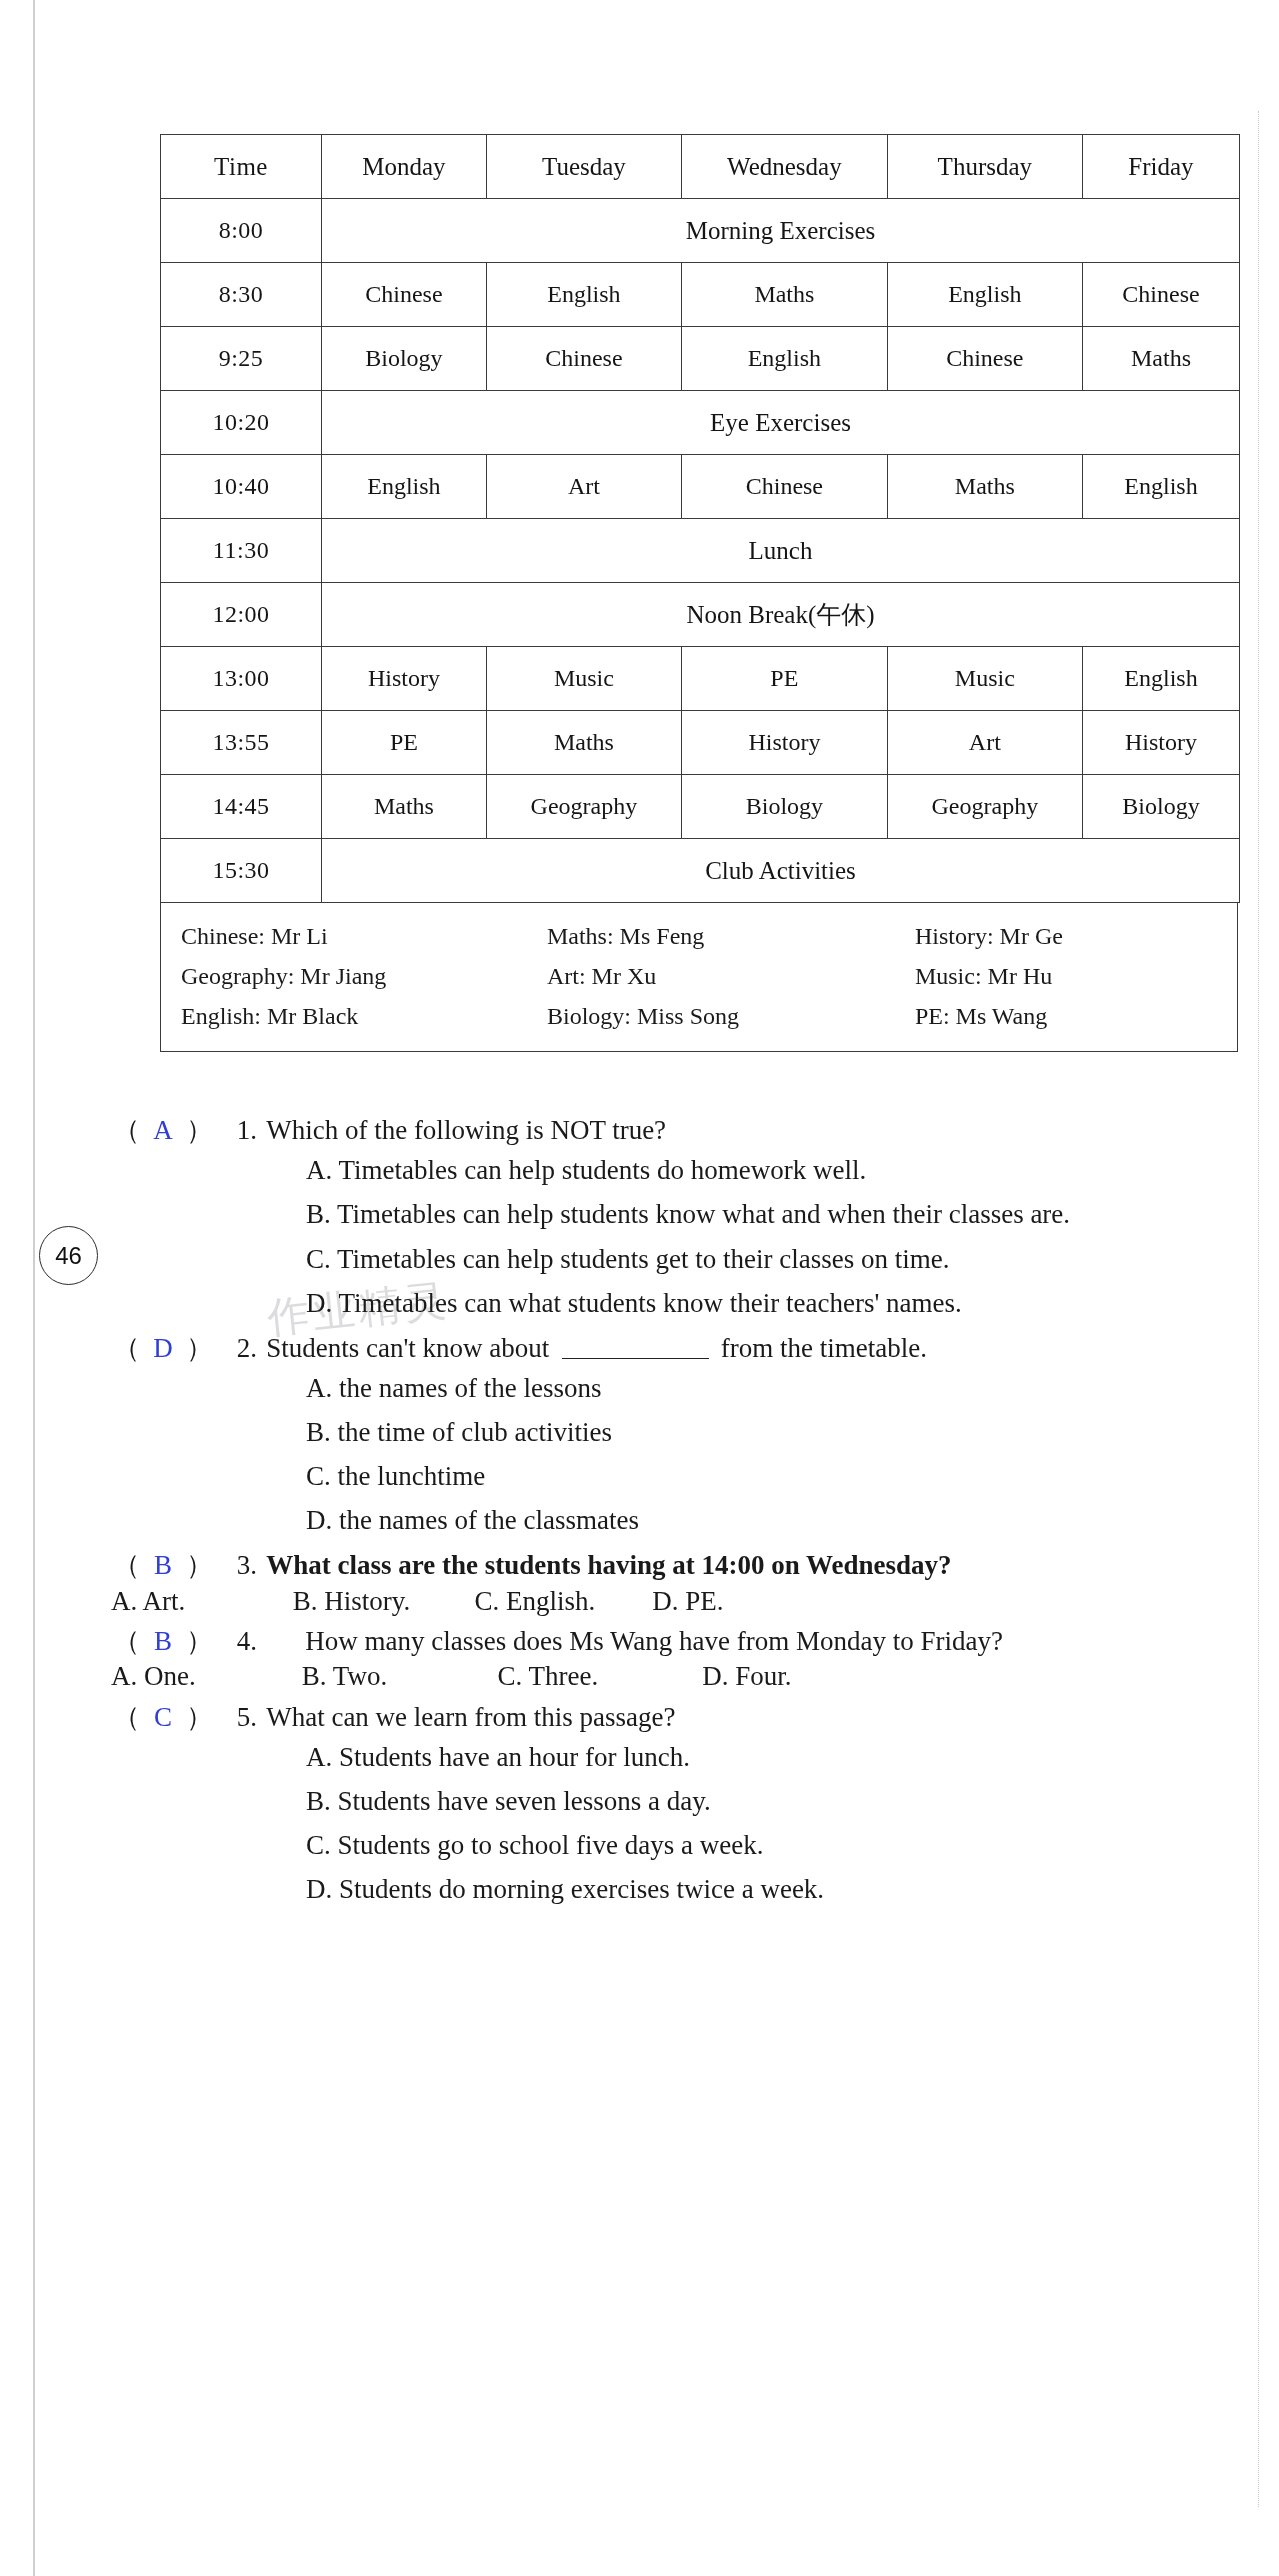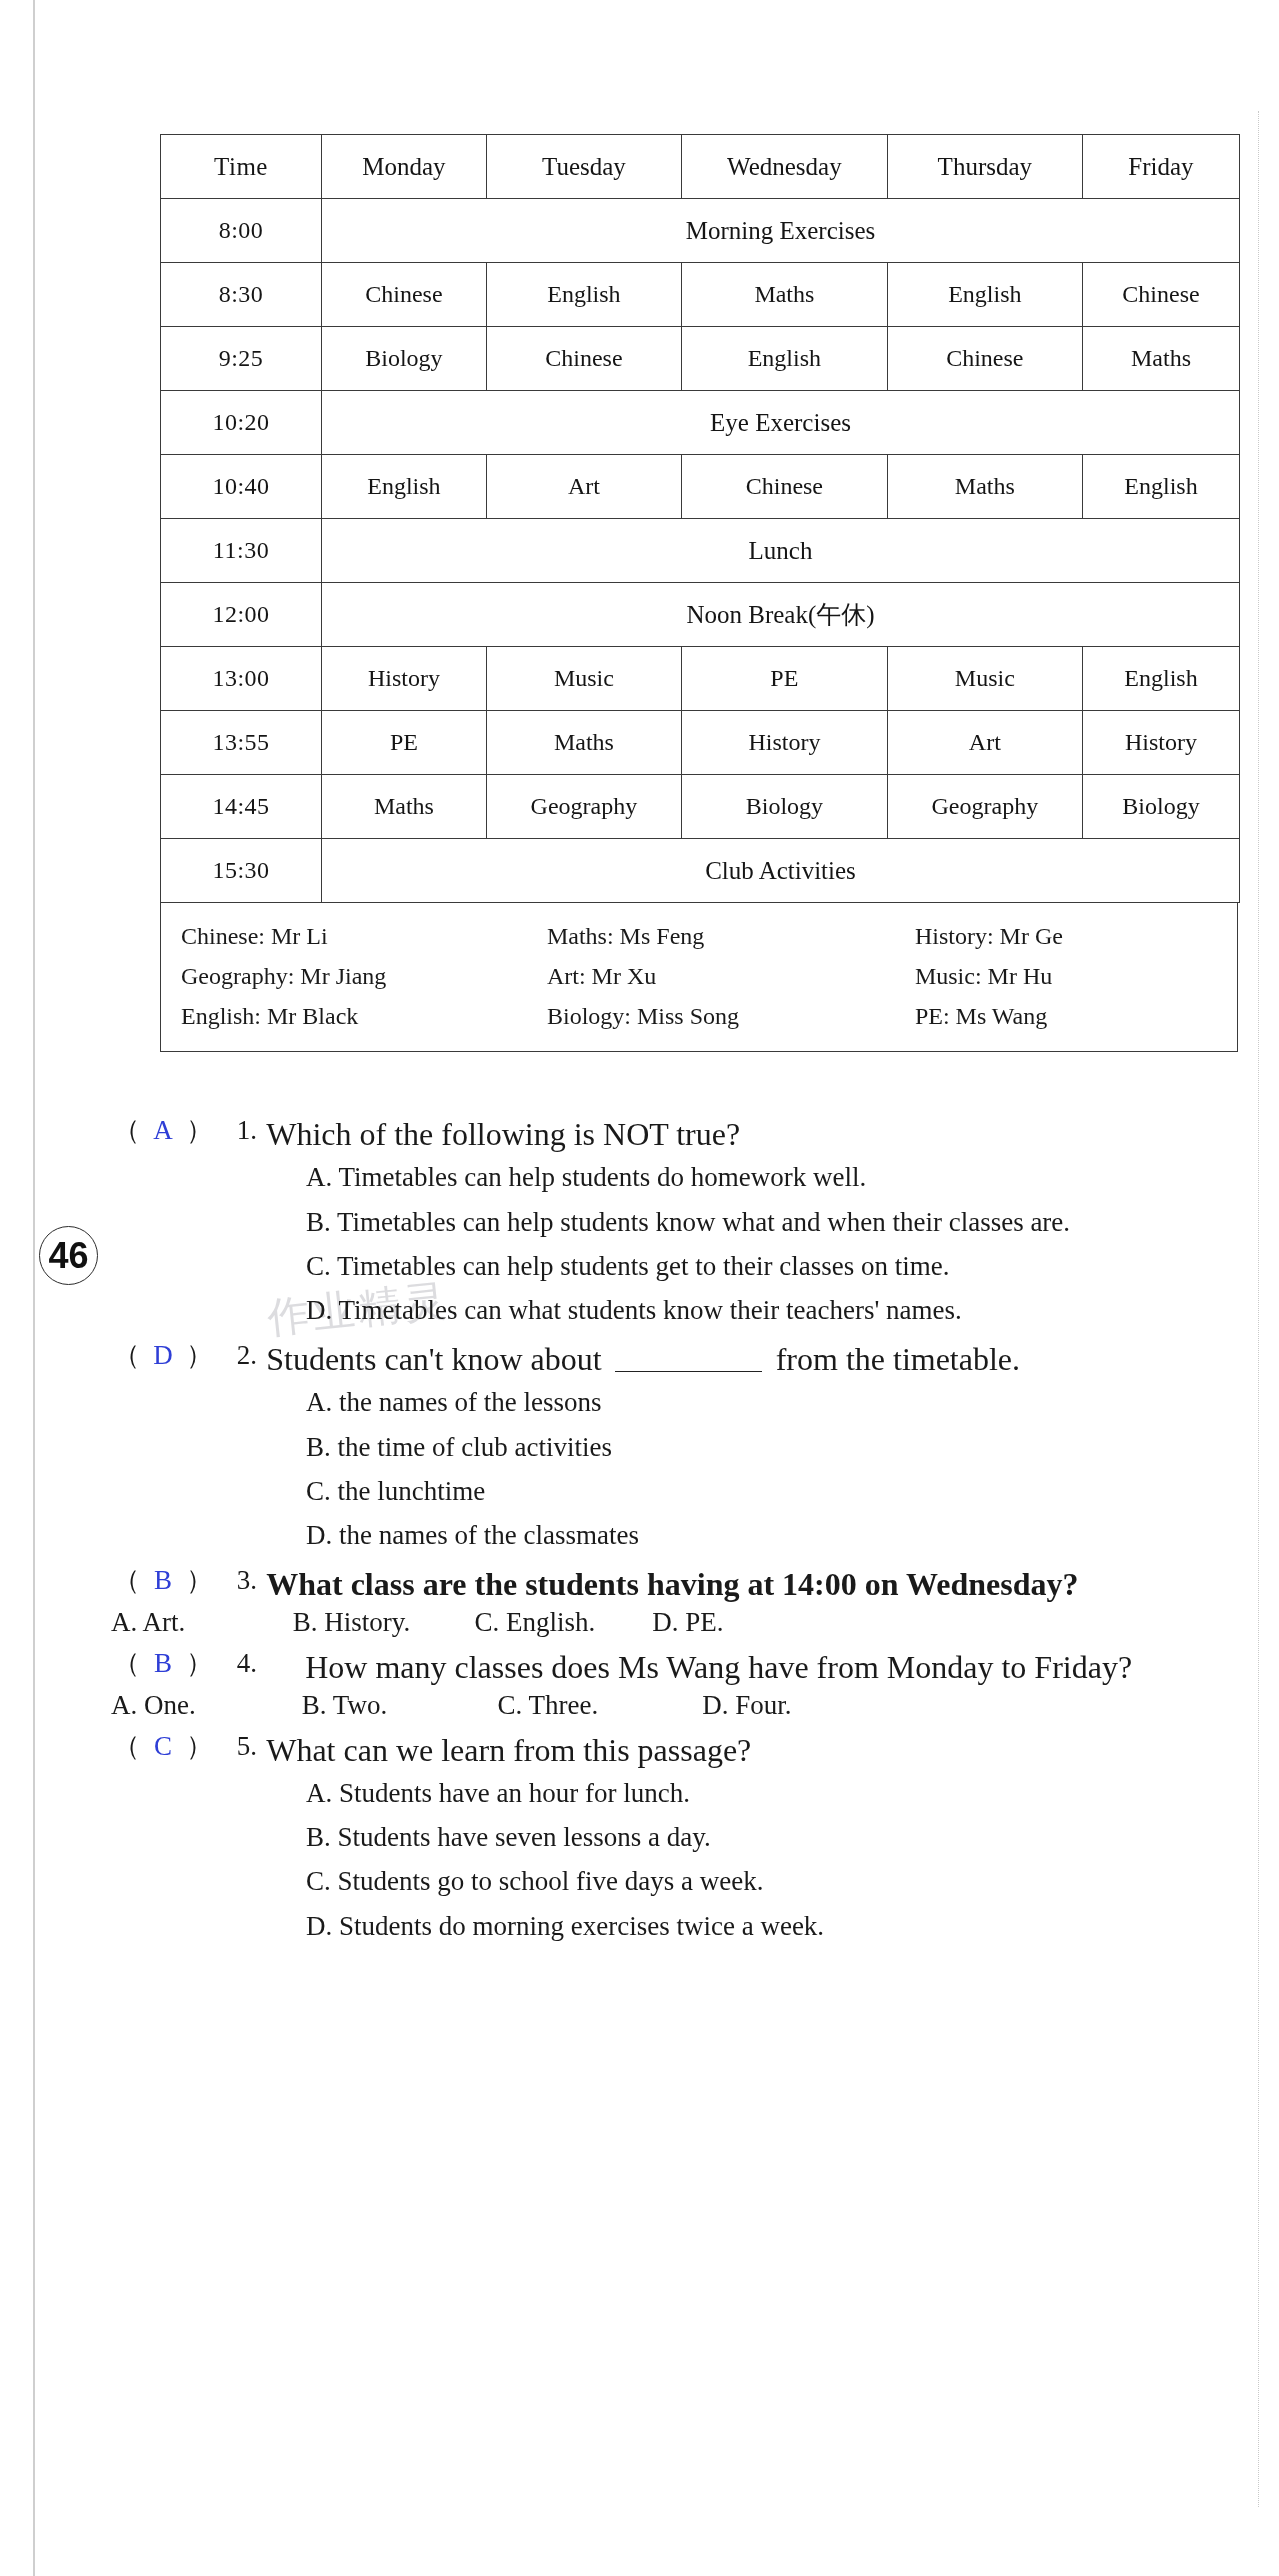--- a/index.html
+++ b/index.html
@@ -22,21 +22,21 @@
   }
   .edge-right{
     position:absolute;right:20px;top:111px;width:0;height:2396px;
     border-left:1.8px dotted #c9c9c9;
   }
   
   .page-num{
     position:absolute;left:39px;top:1226px;
     width:57px;height:57px;border:1.8px solid #2b2b2b;border-radius:50%;
     display:flex;align-items:center;justify-content:center;
-    font-size:36px;font-weight:bold;font-family:"Liberation Sans",sans-serif;
+    font-size:24px;font-weight:normal;font-family:"Liberation Sans",sans-serif;
     color:#111;
   }
   
   .timetable-wrap{
     position:absolute;left:160px;top:134px;width:1080px;
   }
   table.timetable{
     border-collapse:collapse;width:1080px;
     background:#fff;
   }
@@ -107,21 +107,21 @@
     width:42px;text-align:center;flex:none;
     color:#2e3ed6;font-size:27px;
   }
   .paren2{
     width:31px;text-align:center;flex:none;font-size:27px;
   }
   .qnum{
     width:42px;flex:none;text-align:right;padding-right:9.2px;font-size:27px;
   }
   .qtext{
-    flex:1;font-size:32px;
+    flex:1;font-size:27px;
   }
   .opts{
     margin-left:195px;
   }
   .opt{
     font-size:27px;line-height:1.5;
     margin-bottom:3.7px;
   }
   .opt.wide{
     width:894px;

